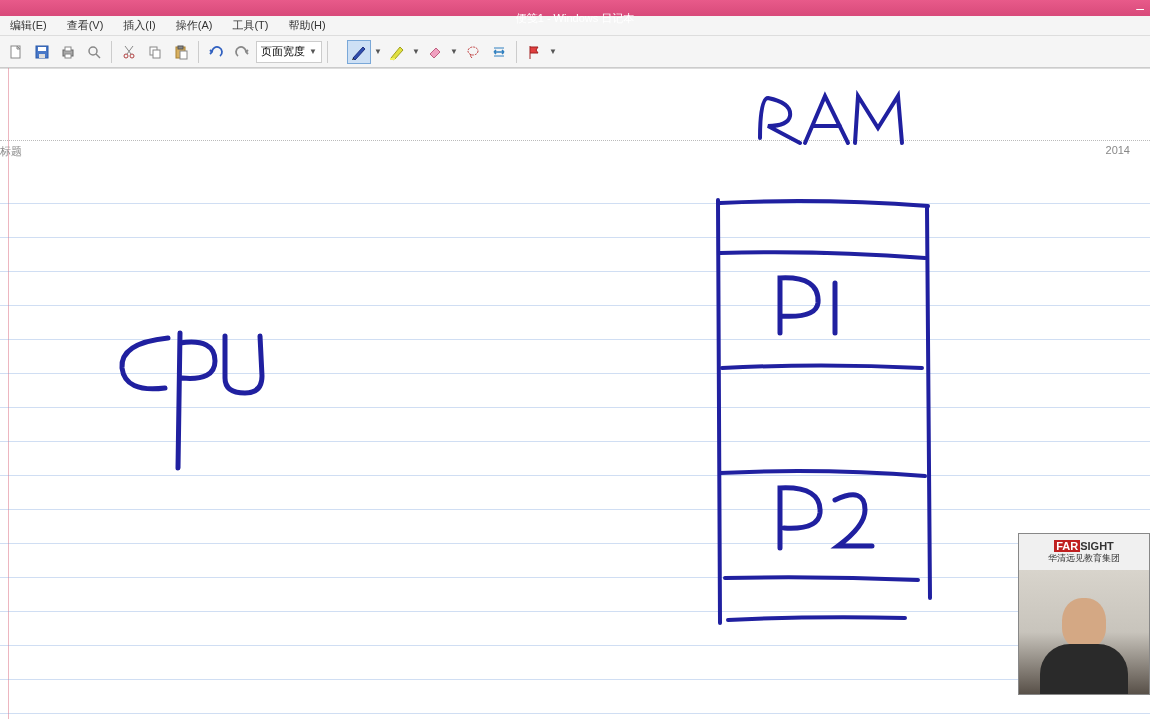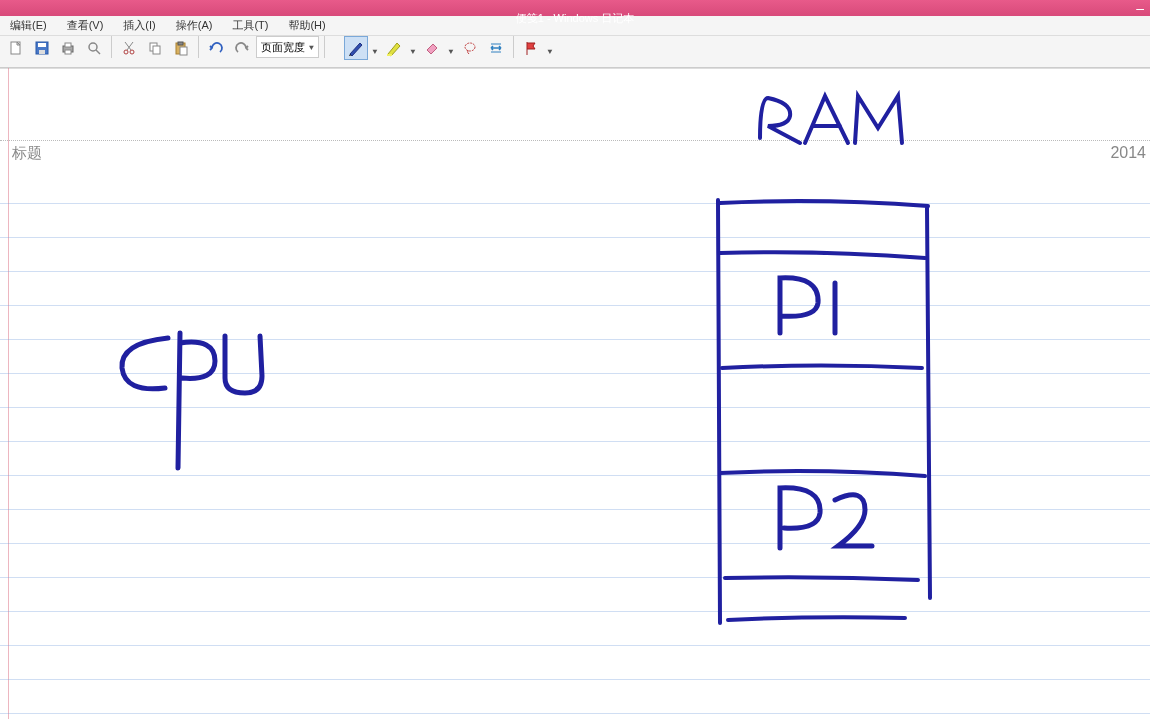--- a/index.html
+++ b/index.html
@@ -37,23 +37,23 @@
       padding: 2px 6px;
       font-size: 11px;
       color: #333;
       cursor: default;
     }
     .toolbar {
       height: 32px;
       background: #f5f5f5;
       border-bottom: 1px solid #ccc;
       display: flex;
+      align-items: center;
       padding: 0 4px;
       gap: 2px;
-      font-family: Liberation Mono, monospace;
     }
     .tool-btn {
       width: 24px;
       height: 24px;
       display: flex;
       align-items: center;
       justify-content: center;
       border: 1px solid transparent;
       cursor: pointer;
     }
@@ -95,30 +95,30 @@
     }
     .title-rule {
       position: absolute;
       left: 0;
       right: 0;
       top: 72px;
       border-top: 1px dotted #bbb;
     }
     .title-label {
       position: absolute;
-      left: 12px;
+      left: 0;
       top: 76px;
-      font-size: 15px;
+      font-size: 11px;
       color: #888;
     }
     .date-label {
       position: absolute;
-      right: 4px;
+      right: 20px;
       top: 76px;
-      font-size: 16px;
+      font-size: 11px;
       color: #888;
     }
     .ruled-lines {
       position: absolute;
       left: 0;
       right: 0;
       top: 102px;
       bottom: 0;
     }
     .ruled-lines div {
@@ -369,13 +369,25 @@
       <path d="M780 265 L780 210 Q820 208 818 235 Q816 250 782 248" fill="none" stroke="#2020a0" stroke-width="5" stroke-linecap="round"></path>
       <path d="M835 215 L835 265" fill="none" stroke="#2020a0" stroke-width="5" stroke-linecap="round"></path>
     </g>
 
     <g>
       <path d="M780 480 L780 420 Q822 418 820 445 Q818 462 784 460" fill="none" stroke="#2020a0" stroke-width="5" stroke-linecap="round"></path>
       <path d="M835 432 Q865 418 865 442 Q865 458 838 478 L872 478" fill="none" stroke="#2020a0" stroke-width="5" stroke-linecap="round"></path>
     </g>
   </svg>
 
+  <div class="webcam">
+    <div class="webcam-banner">
+      <div class="webcam-logo">
+        <span class="red">FAR</span><span>SIGHT</span>
+      </div>
+      <div>华清远见教育集团</div>
+    </div>
+    <div class="webcam-person">
+      <div class="webcam-head"></div>
+      <div class="webcam-body"></div>
+    </div>
+  </div>
 </div>
 
 </body></html>

